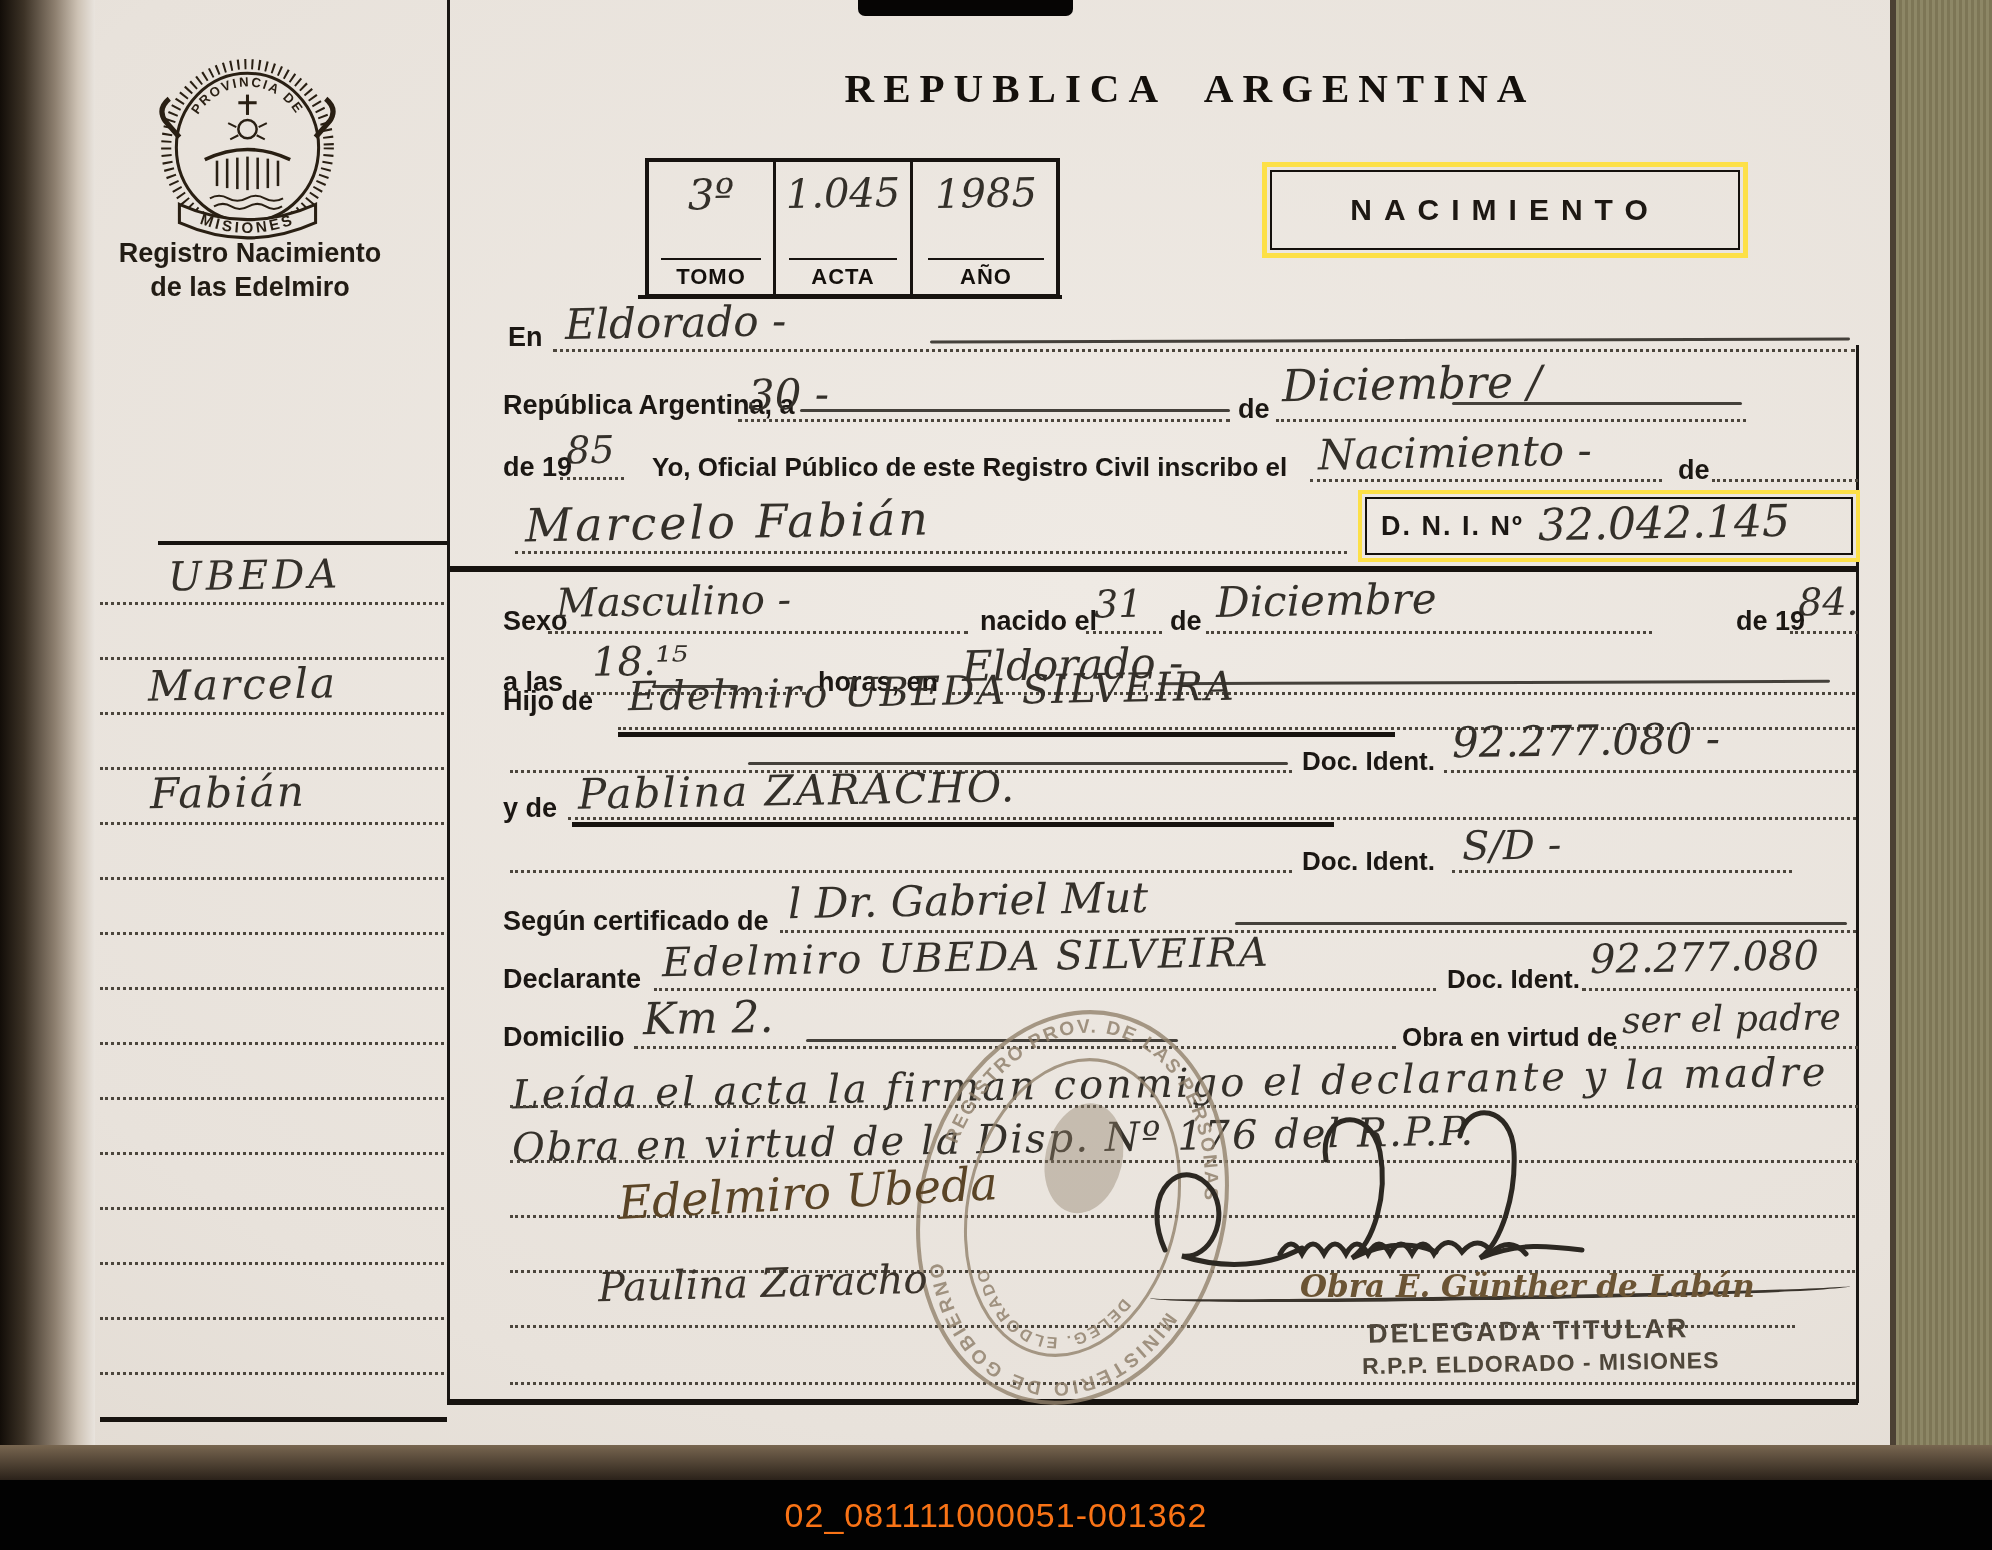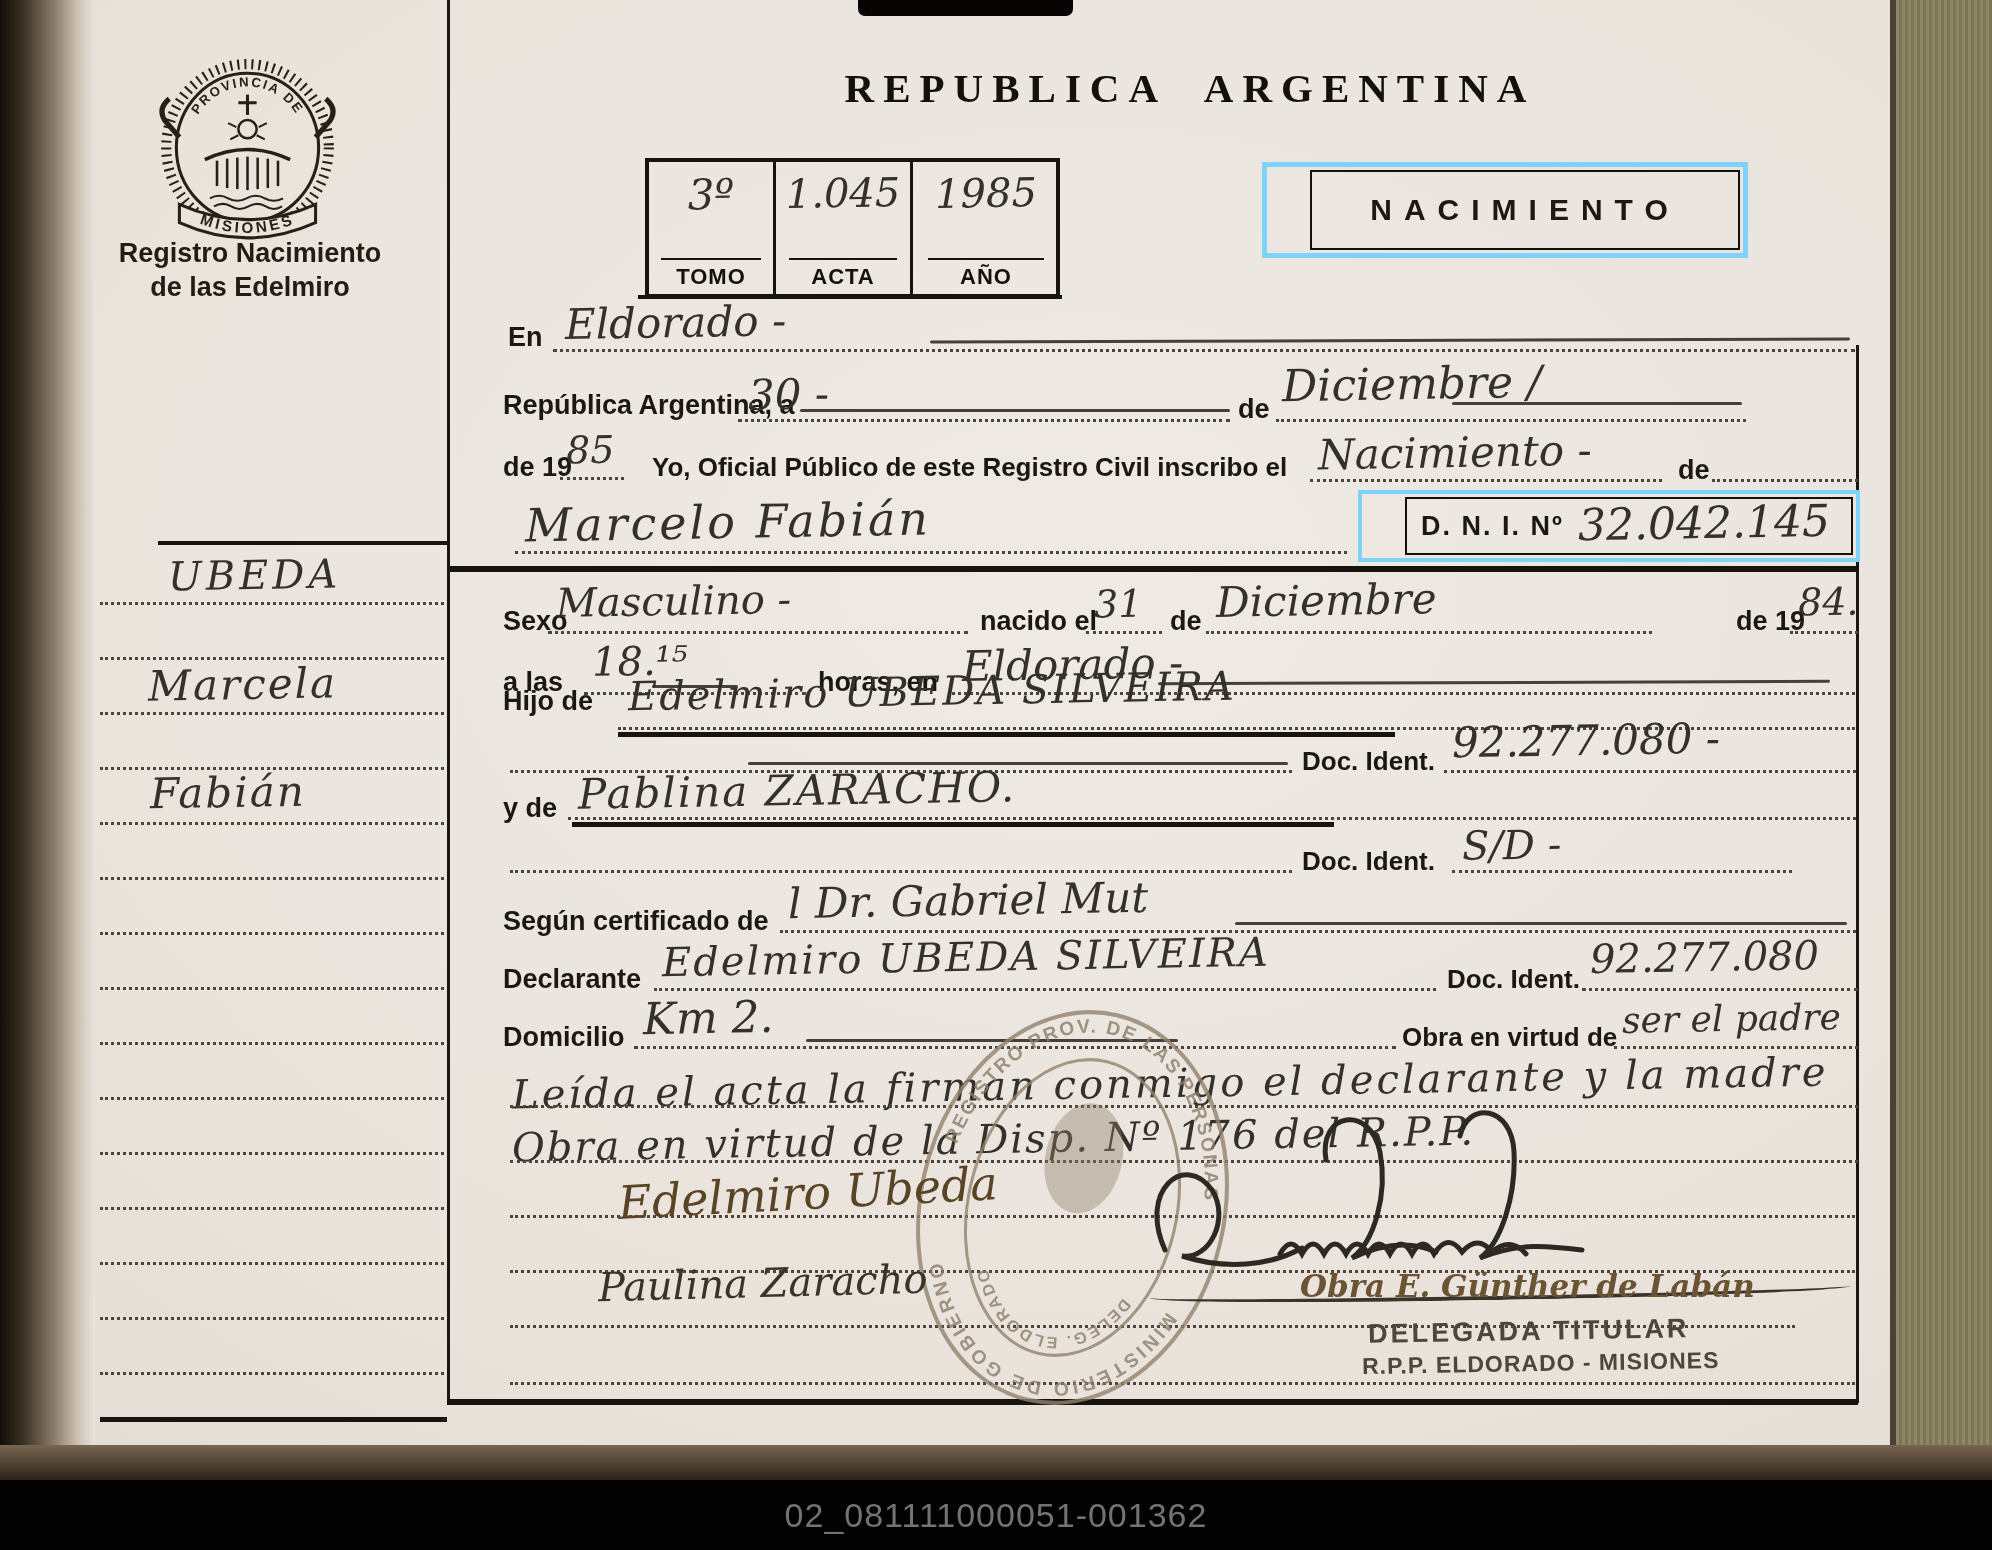--- a/index.html
+++ b/index.html
@@ -4,30 +4,30 @@
 <style>
   html,body{margin:0;padding:0;background:#0b0906;}
   .screen{position:relative;width:1992px;height:1550px;overflow:hidden;background:#0b0906;font-family:"Liberation Sans",sans-serif;}
   .abs{position:absolute;}
   .spine{left:0;top:0;width:95px;height:1445px;background:linear-gradient(90deg,#120d08 0%,#3c3226 25%,#8d7f6f 58%,#cdc2b4 82%,#e9e4de 100%);}
   .paper{left:95px;top:0;width:1795px;height:1445px;background:radial-gradient(115% 100% at 55% 40%,#efeae4 0%,#e8e2db 60%,#ddd5cb 100%);}
   .cloth{left:1890px;top:0;width:102px;height:1445px;background:repeating-linear-gradient(90deg,#8d8766 0 3px,#7d7656 3px 6px),#857f60;border-left:6px solid #4c4134;box-sizing:border-box;}
   .notch{left:858px;top:0;width:215px;height:16px;background:#060504;border-radius:0 0 7px 7px;}
   .strip{left:0;top:1445px;width:1992px;height:35px;background:linear-gradient(180deg,#786650,#2b221a);}
   .band{left:0;top:1480px;width:1992px;height:70px;background:#020202;text-align:center;}
-  .band span{display:inline-block;line-height:70px;font-size:34px;letter-spacing:1px;color:#737373;font-family:"Liberation Sans",sans-serif;text-align:right;}
+  .band span{display:inline-block;line-height:70px;font-size:34px;letter-spacing:1px;color:#f97316;font-family:"Liberation Sans",sans-serif;text-align:right;}
   .vline{background:#191613;}
   .lbl{font-weight:bold;font-size:27px;color:#1b1713;white-space:nowrap;}
   .hw{font-family:"DejaVu Serif",serif;font-style:italic;color:#34302a;white-space:nowrap;transform:rotate(-1deg);}
   .sig{font-family:"DejaVu Serif",serif;font-style:italic;white-space:nowrap;}
   .dot{border-bottom:3px dotted #4b453c;height:0;}
   .pen{background:#44403a;height:3px;border-radius:2px;}
   .heavy{background:#17130f;height:5px;}
   .title{font-family:"Liberation Serif",serif;font-weight:bold;font-size:41px;letter-spacing:9px;word-spacing:22px;color:#14100c;text-align:center;white-space:nowrap;}
-  .dblbox{border:5px solid #7dd3fc;box-sizing:border-box;background:transparent;padding-left:40px;}
+  .dblbox{border:5px solid #fde047;box-sizing:border-box;background:transparent;}
   .dblinner{border:2px solid #14100c;margin:3px;height:calc(100% - 6px);box-sizing:border-box;display:flex;align-items:center;justify-content:center;}
   .recbox{border:4px solid #171310;box-sizing:border-box;display:flex;}
   .reccell{position:relative;flex:0 0 auto;height:100%;}
   .reccell+.reccell{border-left:3px solid #171310;}
   .recval{position:absolute;top:8px;width:100%;text-align:center;}
   .recline{position:absolute;bottom:34px;left:10%;width:80%;height:2px;background:#171310;}
   .reclbl{position:absolute;bottom:4px;width:100%;text-align:center;font-weight:bold;font-size:22px;letter-spacing:1px;color:#14100c;}
   .office{font-weight:bold;font-size:27px;line-height:34px;color:#221c14;text-align:center;}
   .stamptxt{fill:#8d7d68;font-family:"Liberation Sans",sans-serif;font-weight:bold;}
   .swash{border-bottom:4px solid #3a342c;border-radius:50%;height:12px;}

